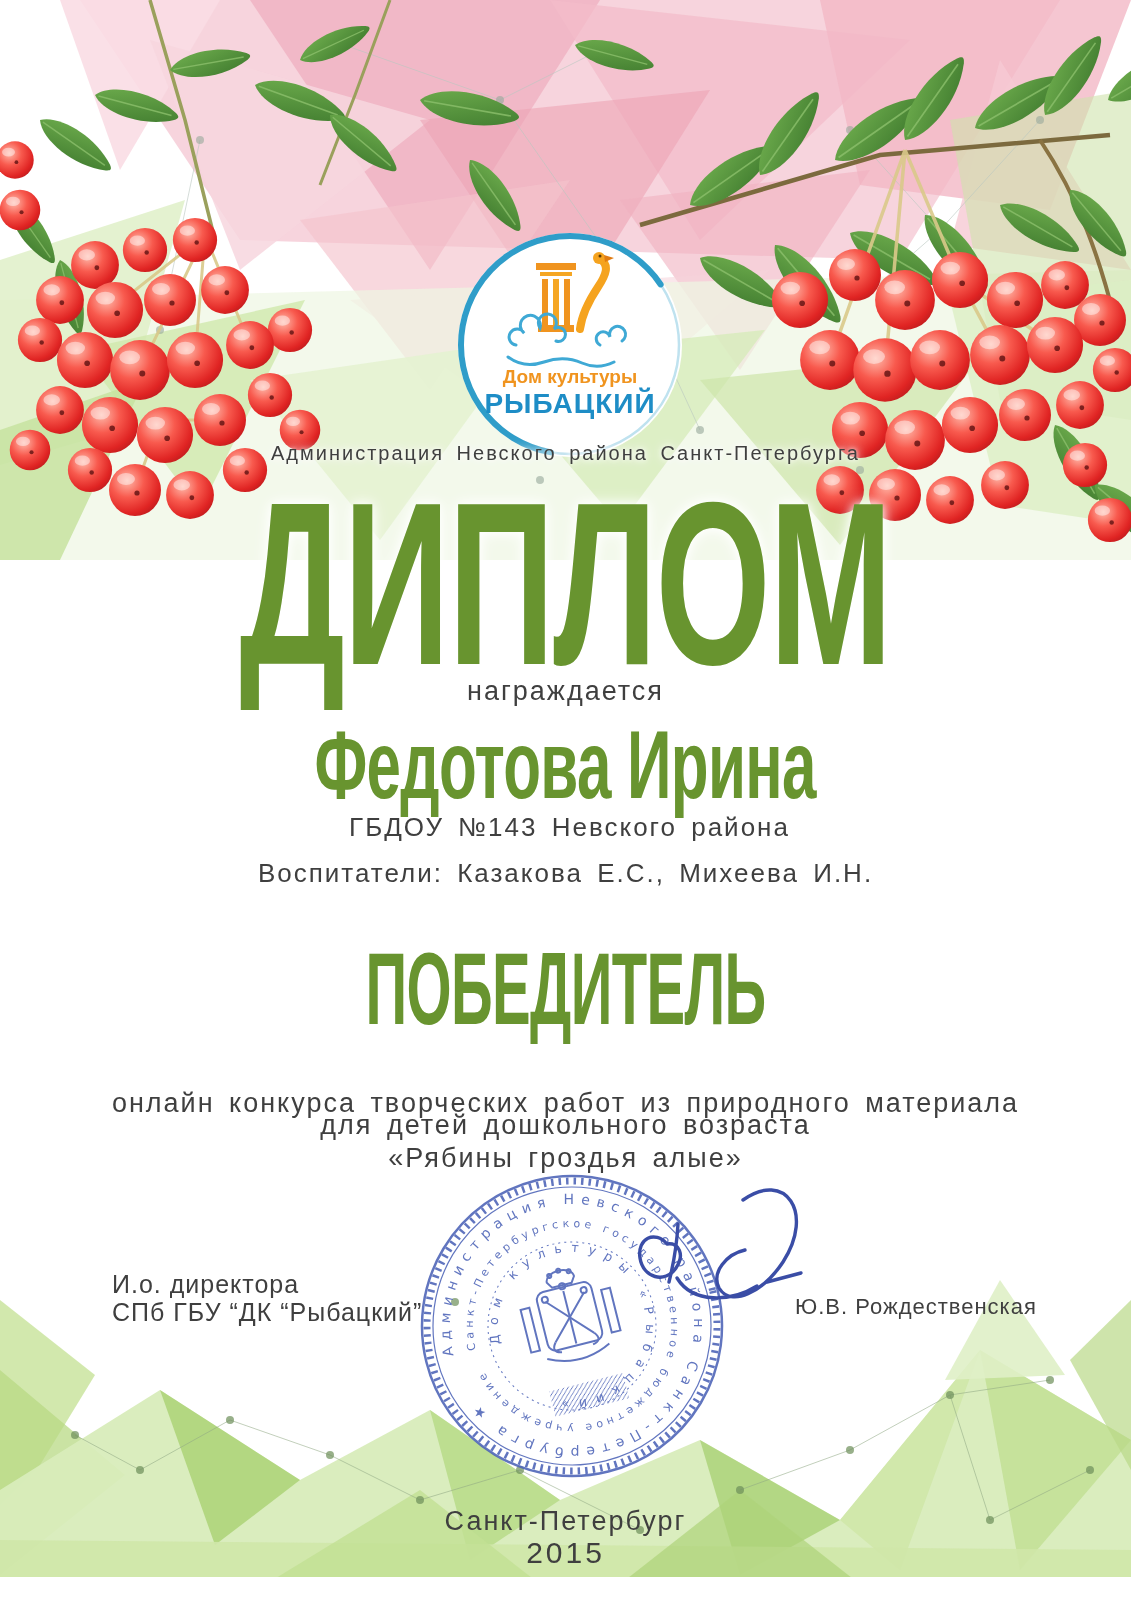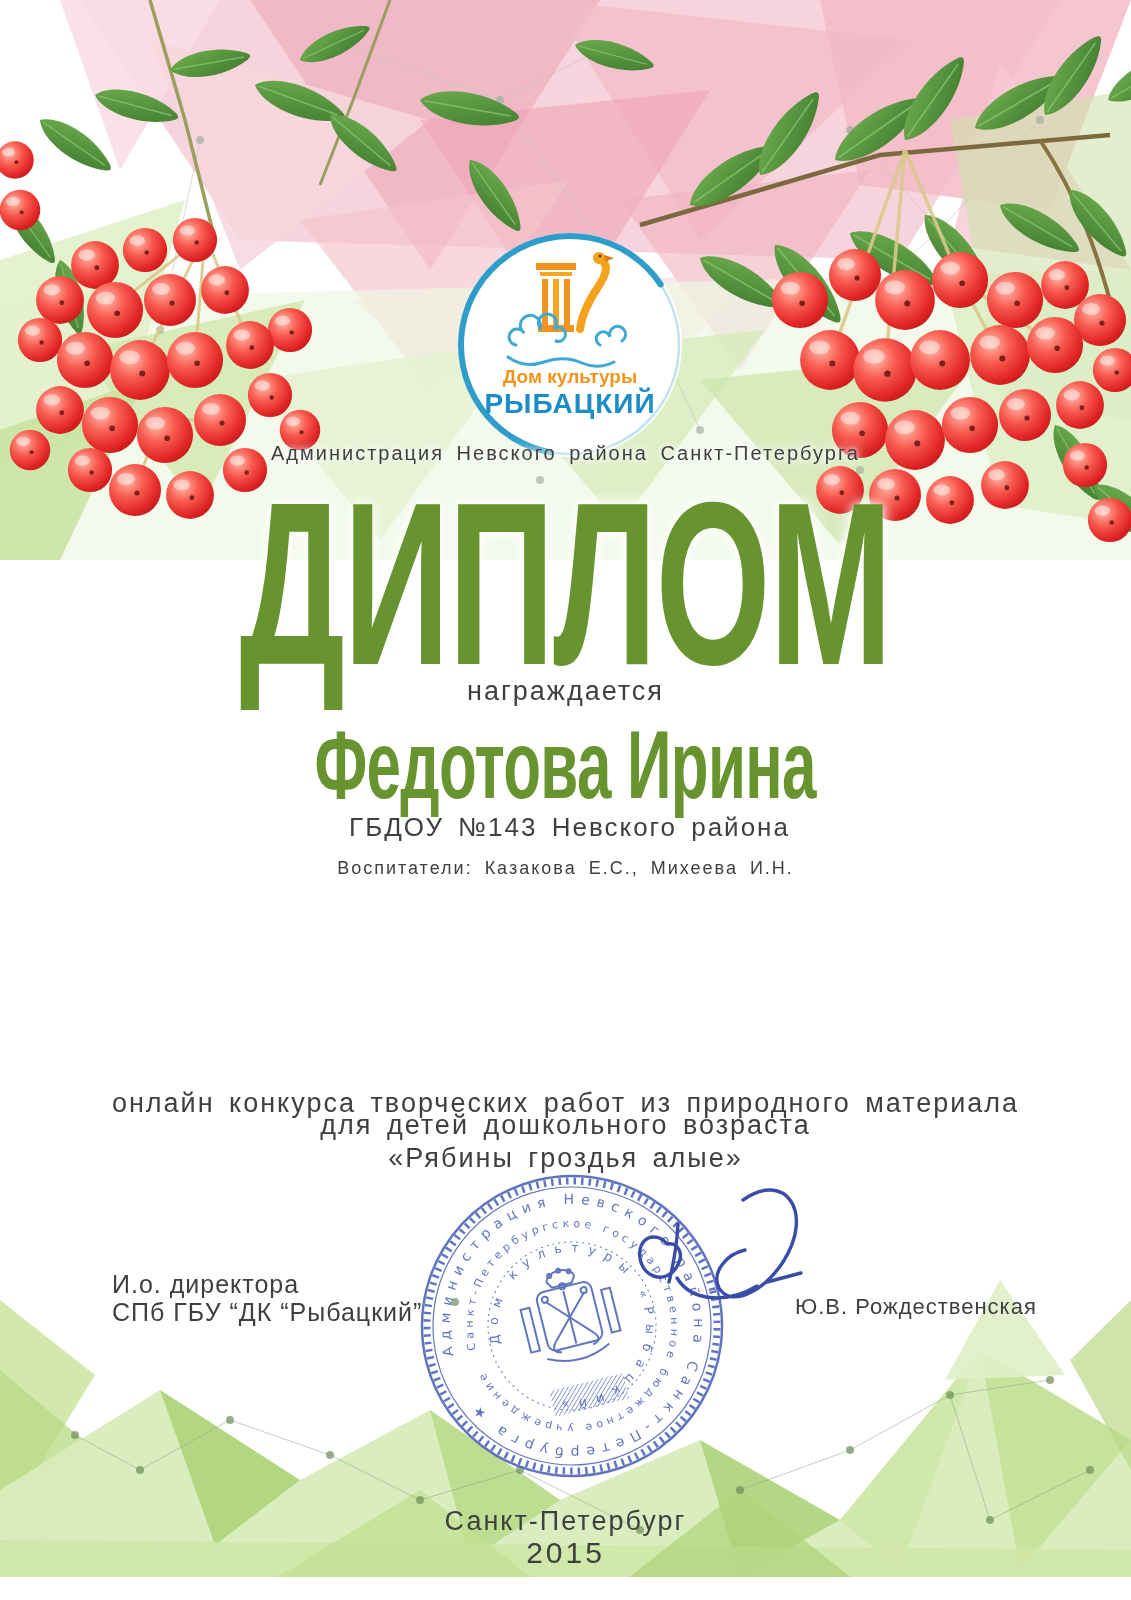--- a/index.html
+++ b/index.html
@@ -17,21 +17,21 @@
   }
   .t-org1{top:442px; font-size:20px; z-index:5;}
   .t-org2{top:470px; font-size:29px; z-index:5;}
   .t-title{top:468px; z-index:5;}
   .t-title .bigGreen{font-size:200px; transform:scale(0.74,1.16); transform-origin:center top;
     text-shadow:0 0 18px rgba(255,255,255,.95),0 0 10px rgba(255,255,255,.9);}
   .t-awarded{top:676px; font-size:27px; z-index:5;}
   .t-recipient{top:716px; z-index:5;}
   .t-recipient .bigGreen{font-size:86px; letter-spacing:-1px; transform:scale(0.72,1.12); transform-origin:center top;}
   .t-inst{top:812px; font-size:26px; z-index:5;padding-left:8px;}
-  .t-teach{top:858px; font-size:18px; z-index:5;}
+  .t-teach{top:858px; font-size:26px; z-index:5;}
   .t-award{top:938px; z-index:5;}
   .t-award .bigGreen{font-size:92px; letter-spacing:-1px; transform:scale(0.63,1.1); transform-origin:center top;}
   .t-c1{top:1076px; font-size:27px; z-index:5;margin-top:12px;}
   .t-c2{top:1110px; font-size:27px; z-index:5;}
   .t-c3{top:1143px; font-size:27px; z-index:5;}
   .t-sigleft{left:112px; top:1270px; font-size:25px; line-height:28px; text-align:left; color:#3f3f3f; letter-spacing:1px; z-index:5;}
   .t-signame{left:795px; top:1294px; font-size:22px; text-align:left; color:#3f3f3f; letter-spacing:1px; z-index:5;}
   .t-city{top:1506px; font-size:27px; z-index:5;}
   .t-year{top:1536px; font-size:30px; letter-spacing:3px; z-index:5;}
   .layer0{z-index:0;} .layer2{z-index:2;} .layer3{z-index:3;}
@@ -325,20 +325,21 @@
 
   <div class="abs ctr t-title"><span class="bigGreen">ДИПЛОМ</span></div>
 
   <div class="abs ctr thin t-awarded">награждается</div>
 
   <div class="abs ctr t-recipient"><span class="bigGreen">Федотова Ирина</span></div>
 
   <div class="abs ctr thin t-inst">ГБДОУ №143 Невского района</div>
   <div class="abs ctr thin t-teach">Воспитатели: Казакова Е.С., Михеева И.Н.</div>
 
+  <div class="abs ctr t-award"><span class="bigGreen">ПОБЕДИТЕЛЬ</span></div>
 
   <div class="abs ctr thin t-c1">онлайн конкурса творческих работ из природного материала</div>
   <div class="abs ctr thin t-c2">для детей дошкольного возраста</div>
   <div class="abs ctr thin t-c3">«Рябины гроздья алые»</div>
 
   <div class="abs t-sigleft">
     <div>И.о. директора</div>
     <div>СПб ГБУ “ДК “Рыбацкий”</div>
   </div>
   <div class="abs t-signame">Ю.В. Рождественская</div>

